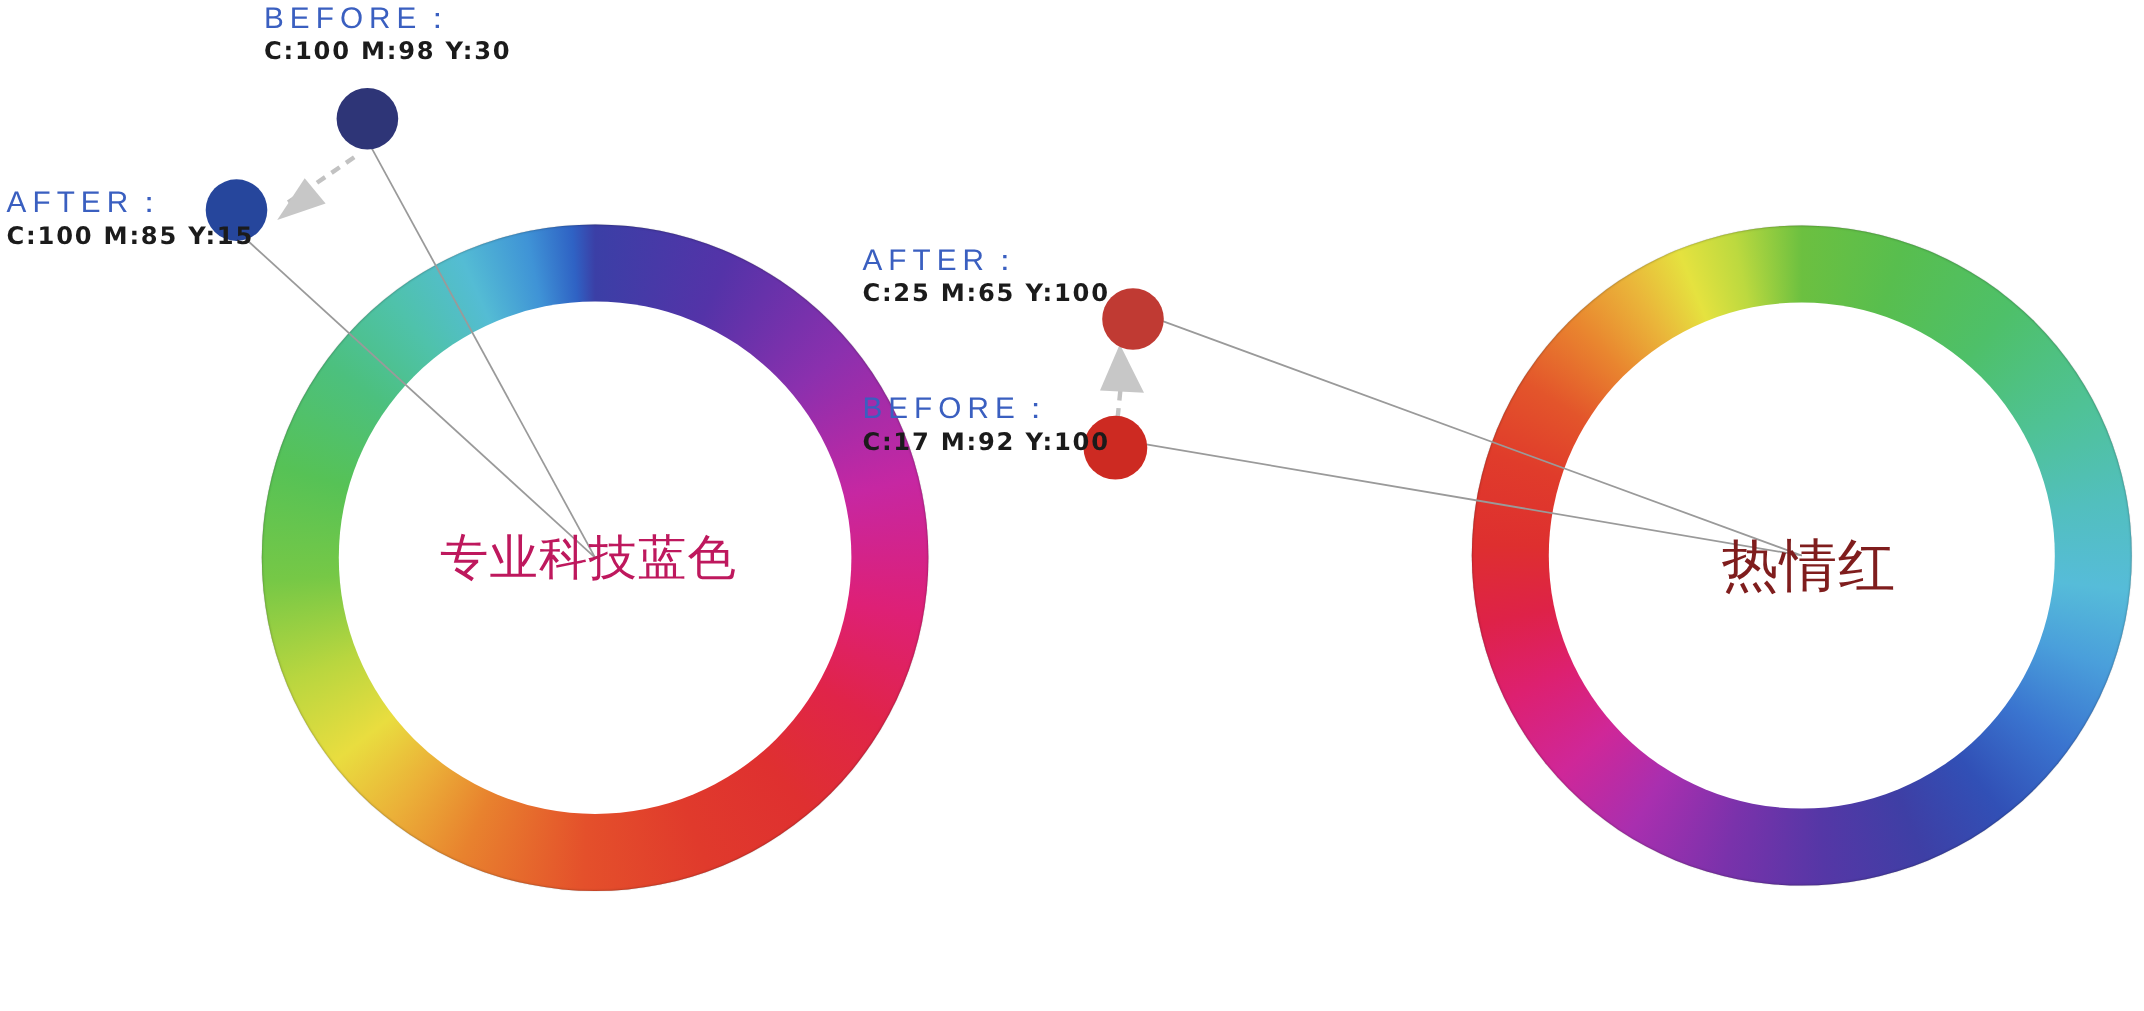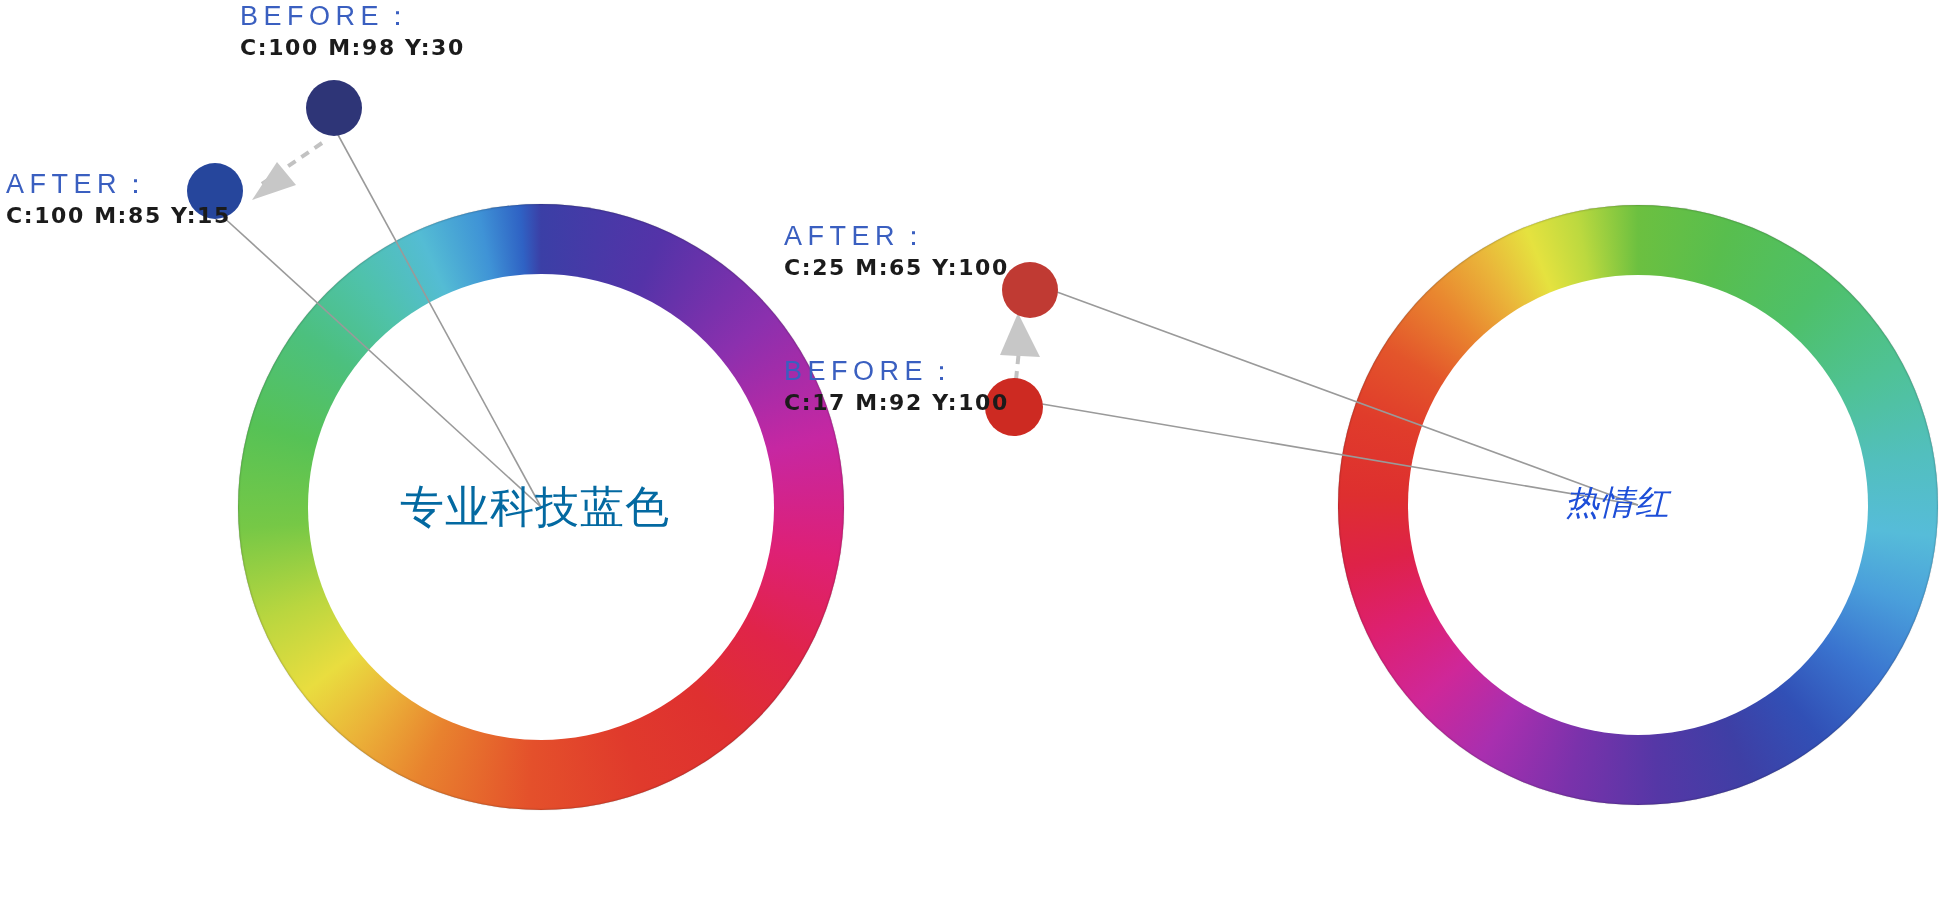--- a/index.html
+++ b/index.html
@@ -118,28 +118,27 @@
   .wheel-label {
     position: absolute;
     white-space: nowrap;
     font-family: "DejaVu Sans", "Liberation Sans", sans-serif;
     letter-spacing: 1px;
   }
   #label-left-center {
     left: 400px;
     top: 478px;
     font-size: 44px;
-    color: #0369a1;
+    color: #be185d;
   }
   #label-right-center {
     left: 1565px;
     top: 480px;
-    font-size: 34px;
-    color: #1d4ed8;
-    font-style: italic;
+    font-size: 52px;
+    color: #7f1d1d;
   }
 
   
   .annot {
     position: absolute;
     white-space: nowrap;
   }
   .annot .kicker {
     font-size: 27px;
     letter-spacing: 5.5px;

